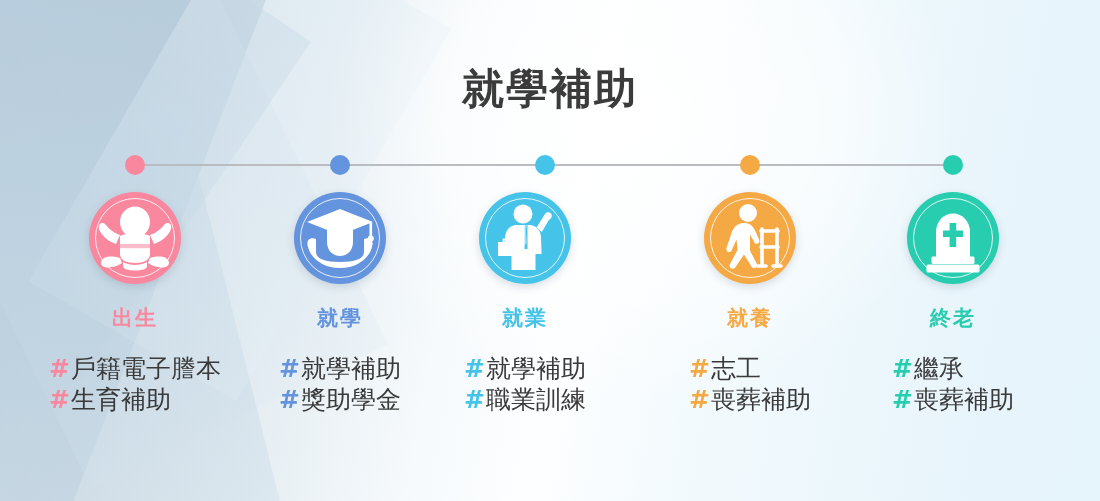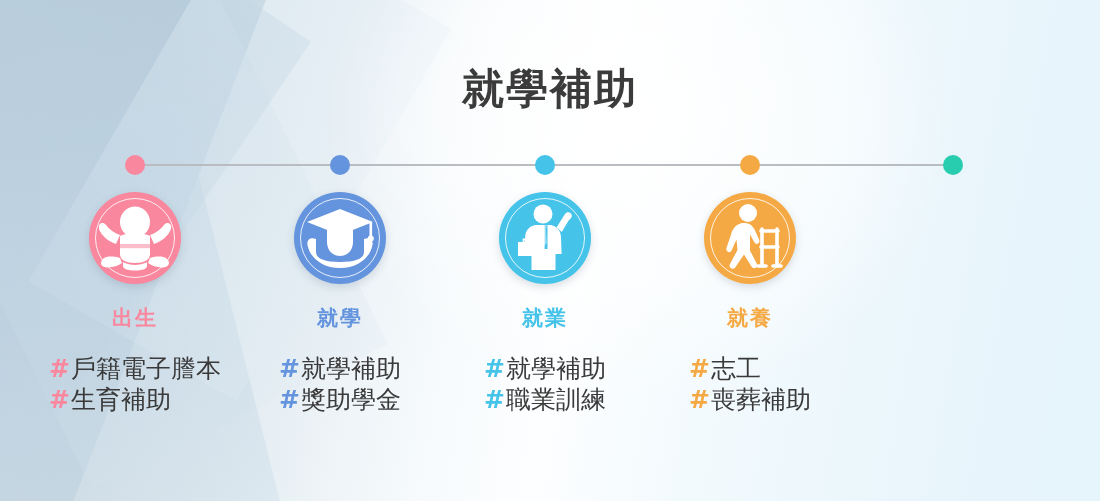--- a/index.html
+++ b/index.html
@@ -239,21 +239,21 @@
     <g fill="#ffffff">
       <path d="M46 17 L79 30 L46 43 L13 30 Z"></path>
       <path d="M33 35 L59 35 L59 50 C59 58.5 53.2 64 46 64 C38.8 64 33 58.5 33 50 Z"></path>
       <path d="M22 47 C17 45 12.5 47.5 13.5 53 C15.5 64.5 27 76 46 76 C65 76 76.5 64.5 78.5 53 C79.5 47.5 75 45 70 47 L70 60 C70 66 63 70 46 70 C29 70 22 66 22 60 Z"></path>
       <rect x="75.5" y="30" width="2.6" height="15" rx="1.2"></rect>
       <circle cx="76.8" cy="46.5" r="3"></circle>
     </g>
   </svg>
           </div>
         </div><div class="stage-label" style="color: rgb(100, 148, 221);">就學</div><div class="tag-list"><div class="tag-item"><span class="tag-hash" style="color: rgb(100, 148, 221);">#</span><span>就學補助</span></div><div class="tag-item"><span class="tag-hash" style="color: rgb(100, 148, 221);">#</span><span>獎助學金</span></div></div></div>
-      <div class="column" style="left: 445px;"><div class="icon-circle" style="background: rgb(69, 195, 232);">
+      <div class="column" style="left: 425px;"><div class="icon-circle" style="background: rgb(69, 195, 232);">
           <div class="ring"></div>
           <div class="glyph">
             <svg width="92" height="92" viewBox="0 0 92 92" xmlns="http://www.w3.org/2000/svg">
     <g fill="#ffffff">
       <circle cx="44" cy="22" r="9.5"></circle>
       <path d="M36 33 C30 34.5 26.5 38.5 26.2 45 L25.6 62 L32.5 62 L32.5 78 L56.5 78 L56.5 62 L62.6 62 L62 45 C61.7 38.5 58 34.5 52 33 L48.5 33 L48.5 57 L45.6 57 L45.6 33 Z"></path>
       <path d="M57.5 35.5 L66 22 C67.6 19.3 71.6 19.6 72.6 22.6 C73.4 25 71.8 26.8 69.8 28.3 L62.8 40 Z"></path>
       <path d="M44 33 L48 33 L46.8 37.5 L47.8 51 L45.6 53.5 L43.4 51 L44.4 37.5 Z" opacity="0.45"></path>
       <path d="M19 50 L35 50 L35 64 L19 64 Z"></path>
       <path d="M23.6 46.5 L30.4 46.5 L30.4 50 L28.4 50 L28.4 48.3 L25.6 48.3 L25.6 50 L23.6 50 Z"></path>
@@ -273,15 +273,31 @@
         <path d="M73 37 L73 74"></path>
         <path d="M57 39 L74 39"></path>
         <path d="M57 55 L74 55"></path>
         <path d="M54 74 L62 74"></path>
         <path d="M69 74 L77 74"></path>
       </g>
     </g>
   </svg>
           </div>
         </div><div class="stage-label" style="color: rgb(245, 169, 69);">就養</div><div class="tag-list"><div class="tag-item"><span class="tag-hash" style="color: rgb(245, 169, 69);">#</span><span>志工</span></div><div class="tag-item"><span class="tag-hash" style="color: rgb(245, 169, 69);">#</span><span>喪葬補助</span></div></div></div>
+      <div class="column" style="left: 853px;"><div class="icon-circle" style="background: rgb(40, 205, 176);">
+          <div class="ring"></div>
+          <div class="glyph">
+            <svg width="92" height="92" viewBox="0 0 92 92" xmlns="http://www.w3.org/2000/svg">
+    <g fill="#ffffff">
+      <path d="M29 66 L29 40 C29 29.5 36.6 21.5 46 21.5 C55.4 21.5 63 29.5 63 40 L63 66 Z"></path>
+      <rect x="24.5" y="64.5" width="43" height="7.5" rx="1.4"></rect>
+      <rect x="19.5" y="72.5" width="53" height="8" rx="1.6"></rect>
+    </g>
+    <g fill="#28cdb0">
+      <rect x="42.6" y="31" width="6.6" height="24" rx="0.6"></rect>
+      <rect x="36" y="38.5" width="20" height="6.6" rx="0.6"></rect>
+    </g>
+  </svg>
+          </div>
+        </div><div class="stage-label" style="color: rgb(40, 205, 176);">終老</div><div class="tag-list"><div class="tag-item"><span class="tag-hash" style="color: rgb(40, 205, 176);">#</span><span>繼承</span></div><div class="tag-item"><span class="tag-hash" style="color: rgb(40, 205, 176);">#</span><span>喪葬補助</span></div></div></div>
     </div>
 
 </div>
 
 </body></html>

